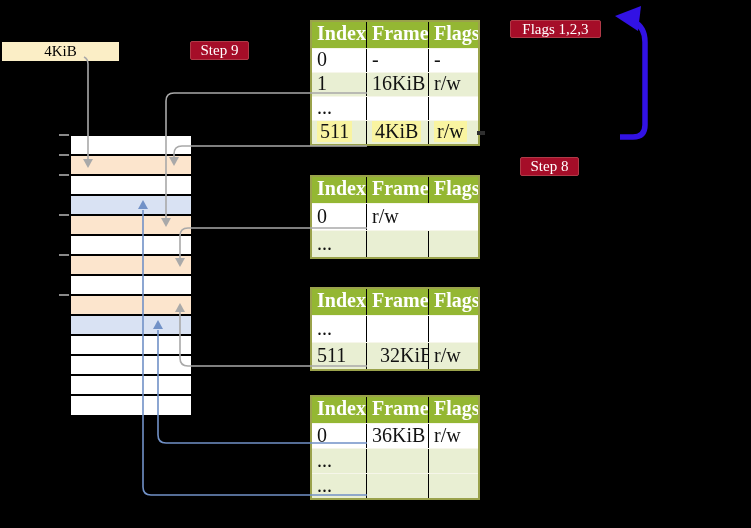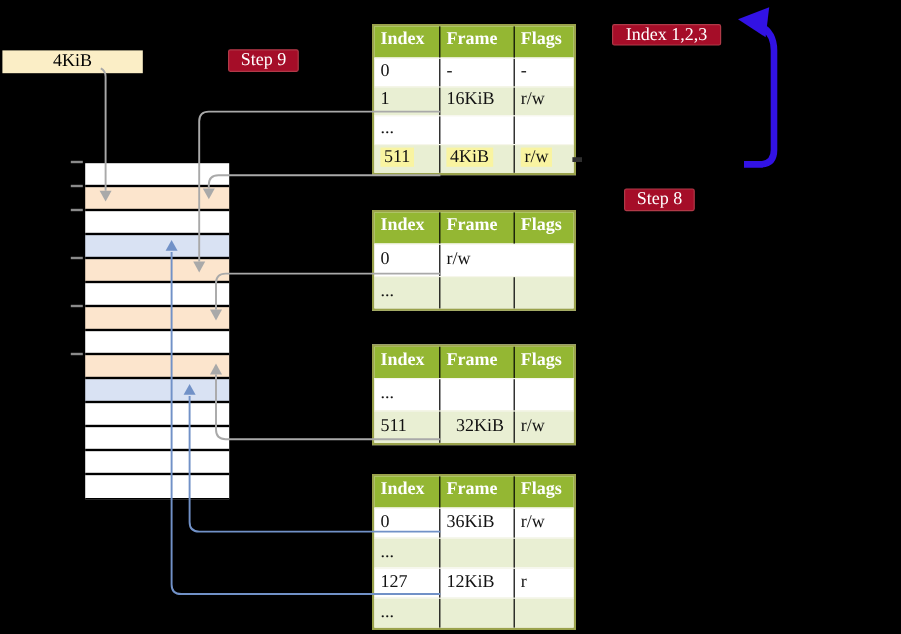--- a/index.html
+++ b/index.html
@@ -2,21 +2,21 @@
 <html><head>
 <meta charset="utf-8">
 <style>
   html,body{margin:0;padding:0;background:#000;}
   #canvas{position:relative;width:751px;height:528px;background:var(--bg,#000);overflow:hidden;
           font-family:"Liberation Serif","DejaVu Serif",serif;}
   
   .ptable{position:absolute;border:2px solid var(--olive);z-index:2;background:#fff;}
   .prow{display:flex;box-sizing:border-box;}
   .prow + .prow{border-top:1px solid #f6f6ea;}
-  .pcell{box-sizing:border-box;padding-left:5px;font-size:15px;color:#121212;
+  .pcell{box-sizing:border-box;padding-left:5px;font-size:20px;color:#121212;
          white-space:nowrap;overflow:hidden;}
   .pcell.c1,.pcell.c2{border-left:1px solid #000;}
   .phead{background:var(--green);}
   .phead .pcell{color:#fff;font-weight:bold;}
   .shade-green{background:var(--ltgreen);}
   .shade-white{background:#fff;}
   .hl{background:var(--hl);padding:0 3px;}
   
   .strip{position:absolute;z-index:1;border:1px solid #000;}
   .srow{box-sizing:border-box;border-bottom:2px solid #000;}
@@ -33,21 +33,21 @@
 </style>
 </head>
 <body>
 
 <div id="canvas" style="--bg: #000000; --green: #94b733; --ltgreen: #e9efd3; --olive: #9aa24b; --hl: #f9f4a1; --red: #a50d28; --bblue: #4813f0; --wheat: #fbeec6;">
 
   <div class="wheat-label" style="left:2px;top:42px;width:117px;height:19px;line-height:19px;">4KiB</div>
 
   <div class="badge red" style="left:190px;top:41px;width:57px;height:17px;line-height:17px;">Step 9</div>
 
-  <div class="badge red" style="left:510px;top:20px;width:89px;height:16px;line-height:16px;">Index 1,2,3</div>
+  <div class="badge red" style="left:510px;top:20px;width:89px;height:16px;line-height:16px;">Flags 1,2,3</div>
 
 
   <div class="badge red" style="left:520px;top:157px;width:57px;height:17px;line-height:17px;">Step 8</div>
 
   <div id="strip-mount">
       <div class="strip" style="left: 70px; top: 135px; width: 120px;">
         <div class="srow" style="height: 20px; background: rgb(255, 255, 255);"></div>
         <div class="srow" style="height: 20px; background: rgb(252, 229, 205);"></div>
         <div class="srow" style="height: 20px; background: rgb(255, 255, 255);"></div>
         <div class="srow" style="height: 20px; background: rgb(217, 226, 243);"></div>
@@ -139,25 +139,20 @@
         <div class="prow shade-white" style="height: 25px;">
           <div class="pcell c0" style="width: 54px; line-height: 22px;">0</div>
           <div class="pcell c1" style="width: 62px; line-height: 22px;">36KiB</div>
           <div class="pcell c2" style="width: 50px; line-height: 22px;">r/w</div>
         </div>
         <div class="prow shade-green" style="height: 25px;">
           <div class="pcell c0" style="width: 54px; line-height: 22px;">...</div>
           <div class="pcell c1" style="width: 62px; line-height: 22px;"></div>
           <div class="pcell c2" style="width: 50px; line-height: 22px;"></div>
         </div>
-        <div class="prow shade-white" style="height: 25px;">
-          <div class="pcell c0" style="width: 54px; line-height: 22px;">127</div>
-          <div class="pcell c1" style="width: 62px; line-height: 22px;">12KiB</div>
-          <div class="pcell c2" style="width: 50px; line-height: 22px;">r</div>
-        </div>
         <div class="prow shade-green" style="height: 25px;">
           <div class="pcell c0" style="width: 54px; line-height: 22px;">...</div>
           <div class="pcell c1" style="width: 62px; line-height: 22px;"></div>
           <div class="pcell c2" style="width: 50px; line-height: 22px;"></div>
         </div>
       </div>
     </div>
 
   <svg id="arrow-layer" width="751" height="528" viewBox="0 0 751 528">
       <path d="M84,57 Q88,59 88,64 L88,159" fill="none" stroke="#a9a9a9" stroke-width="1.6"></path>

